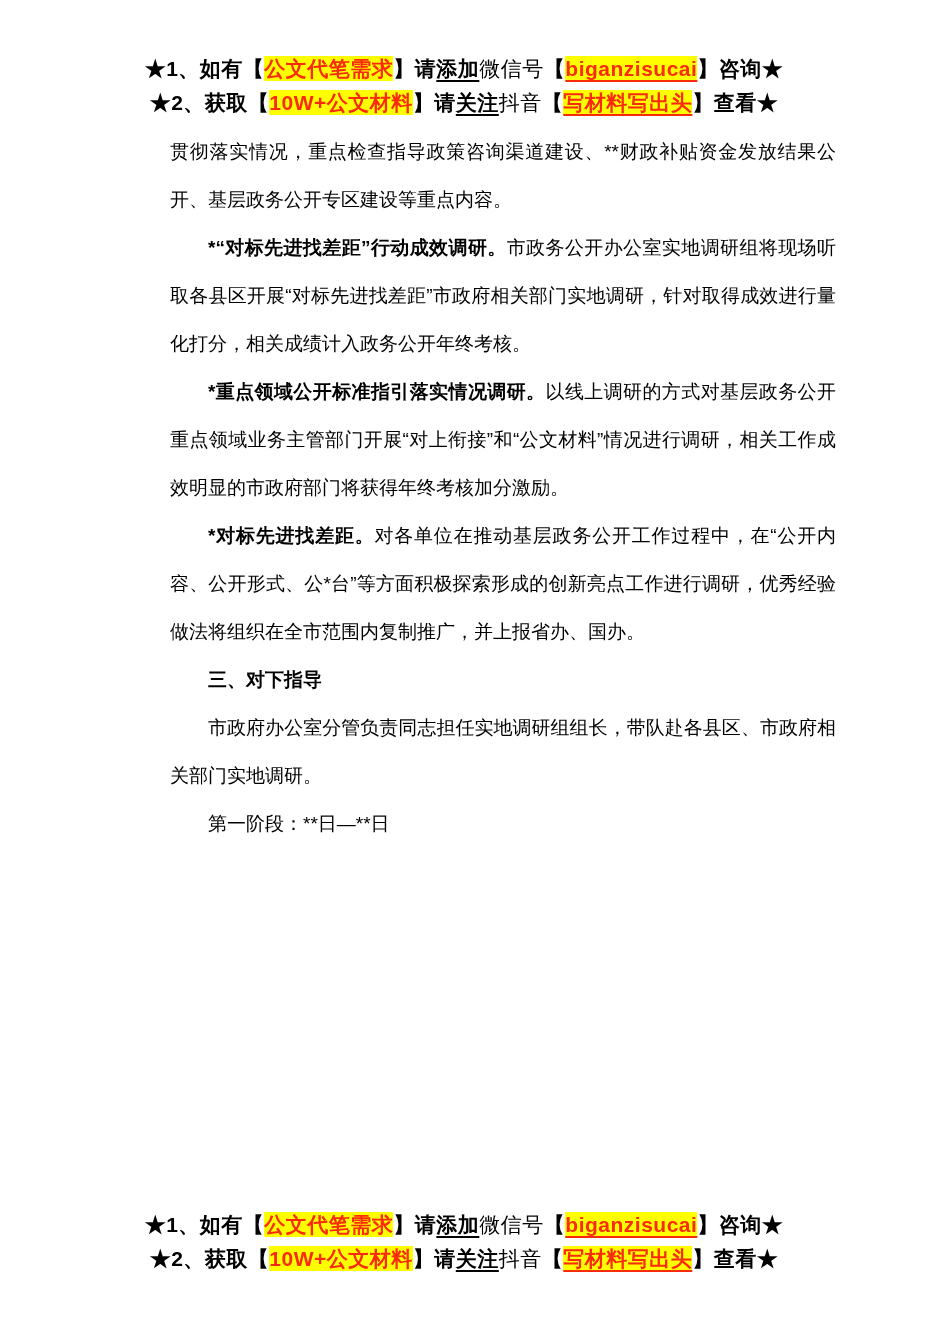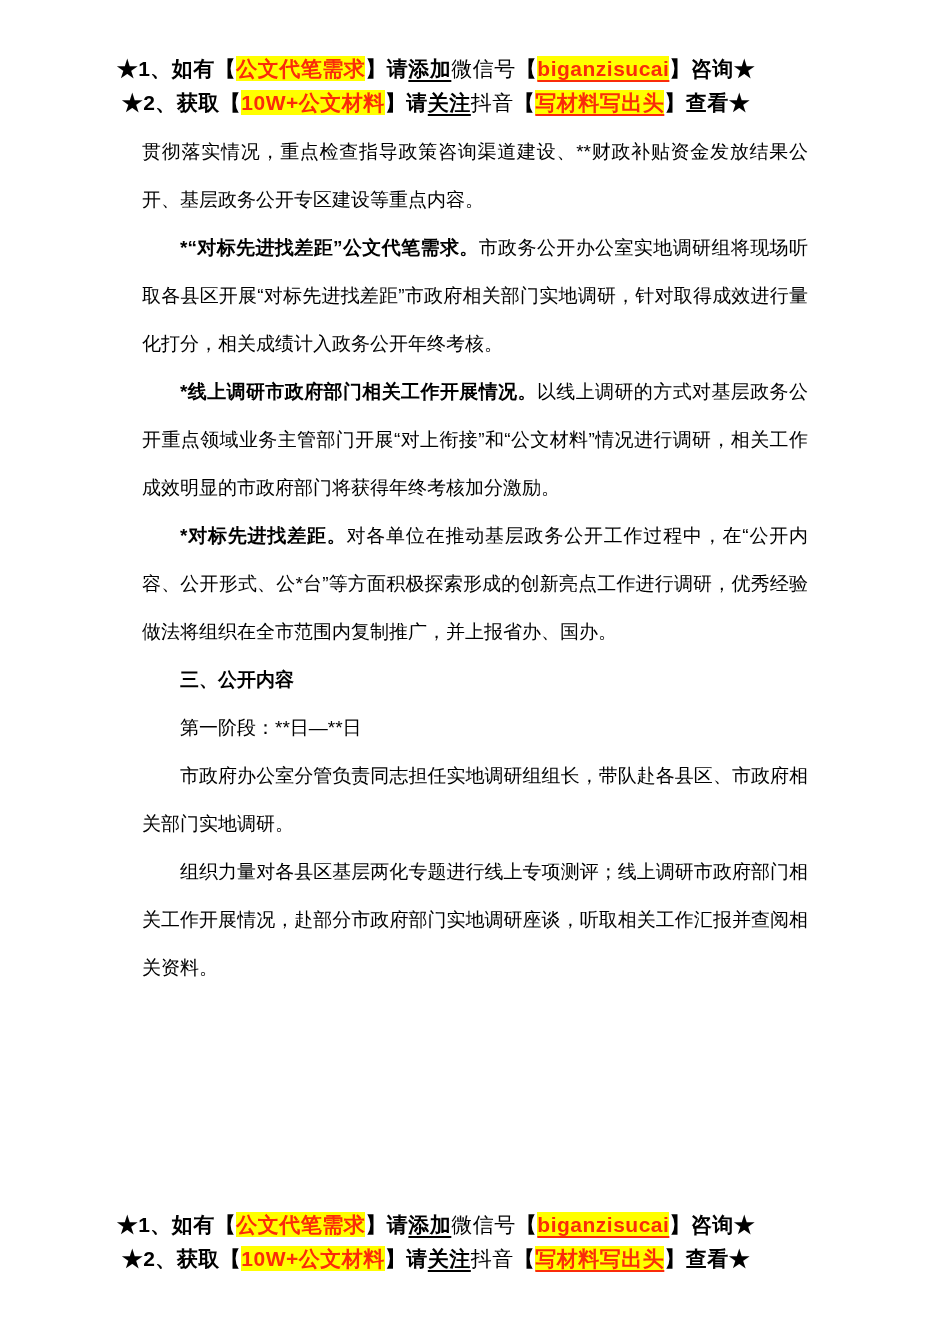--- a/index.html
+++ b/index.html
@@ -8,20 +8,21 @@
     background: #ffffff;
   }
   .page {
     position: relative;
     width: 872px;
     height: 1344px;
     background: var(--page-bg, #ffffff);
     font-family: "Liberation Sans", sans-serif;
     color: var(--text, #000000);
     overflow: hidden;
+    margin-left: 28px;
   }
   
   .notice {
     position: absolute;
     left: 0;
     width: 100%;
     text-align: center;
     font-weight: bold;
     font-size: 21px;
     line-height: 34px;
@@ -58,25 +59,24 @@
 </head>
 <body>
 
 <div class="page">
   <div class="notice notice-top">
       <div class="notice-line"><span class="b">★1、如有【</span><span class="b red hl">公文代笔需求</span><span class="b">】请</span><span class="b ul">添加</span><span class="rg">微信号</span><span class="b">【</span><span class="b red hl ul">biganzisucai</span><span class="b">】咨询★</span></div>
       <div class="notice-line"><span class="b">★2、获取【</span><span class="b red hl">10W+公文材料</span><span class="b">】请</span><span class="b ul">关注</span><span class="rg">抖音</span><span class="b">【</span><span class="b red hl ul">写材料写出头</span><span class="b">】查看★</span></div>
     </div>
   <div class="content">
       <p class="para"><span class="rg">贯彻落实情况，重点检查指导政策咨询渠道建设、**财政补贴资金发放结果公开、基层政务公开专区建设等重点内容。</span></p>
-      <p class="para indent"><span class="b">*“对标先进找差距”公文代笔需求。</span><span class="rg">市政务公开办公室实地调研组将现场听取各县区开展“对标先进找差距”市政府相关部门实地调研，针对取得成效进行量化打分，相关成绩计入政务公开年终考核。</span></p>
-      <p class="para indent"><span class="b">*线上调研市政府部门相关工作开展情况。</span><span class="rg">以线上调研的方式对基层政务公开重点领域业务主管部门开展“对上衔接”和“公文材料”情况进行调研，相关工作成效明显的市政府部门将获得年终考核加分激励。</span></p>
+      <p class="para indent"><span class="b">*“对标先进找差距”行动成效调研。</span><span class="rg">市政务公开办公室实地调研组将现场听取各县区开展“对标先进找差距”市政府相关部门实地调研，针对取得成效进行量化打分，相关成绩计入政务公开年终考核。</span></p>
+      <p class="para indent"><span class="b">*重点领域公开标准指引落实情况调研。</span><span class="rg">以线上调研的方式对基层政务公开重点领域业务主管部门开展“对上衔接”和“公文材料”情况进行调研，相关工作成效明显的市政府部门将获得年终考核加分激励。</span></p>
       <p class="para indent"><span class="b">*对标先进找差距。</span><span class="rg">对各单位在推动基层政务公开工作过程中，在“公开内容、公开形式、公*台”等方面积极探索形成的创新亮点工作进行调研，优秀经验做法将组织在全市范围内复制推广，并上报省办、国办。</span></p>
-      <p class="para indent heading"><span class="b">三、公开内容</span></p>
+      <p class="para indent heading"><span class="b">三、对下指导</span></p>
+      <p class="para indent"><span class="rg">市政府办公室分管负责同志担任实地调研组组长，带队赴各县区、市政府相关部门实地调研。</span></p>
       <p class="para indent"><span class="rg">第一阶段：**日—**日</span></p>
-      <p class="para indent"><span class="rg">市政府办公室分管负责同志担任实地调研组组长，带队赴各县区、市政府相关部门实地调研。</span></p>
-      <p class="para indent"><span class="rg">组织力量对各县区基层两化专题进行线上专项测评；线上调研市政府部门相关工作开展情况，赴部分市政府部门实地调研座谈，听取相关工作汇报并查阅相关资料。</span></p>
     </div>
   <div class="notice notice-bottom">
       <div class="notice-line"><span class="b">★1、如有【</span><span class="b red hl">公文代笔需求</span><span class="b">】请</span><span class="b ul">添加</span><span class="rg">微信号</span><span class="b">【</span><span class="b red hl ul">biganzisucai</span><span class="b">】咨询★</span></div>
       <div class="notice-line"><span class="b">★2、获取【</span><span class="b red hl">10W+公文材料</span><span class="b">】请</span><span class="b ul">关注</span><span class="rg">抖音</span><span class="b">【</span><span class="b red hl ul">写材料写出头</span><span class="b">】查看★</span></div>
     </div>
 </div>
 
 </body></html>

